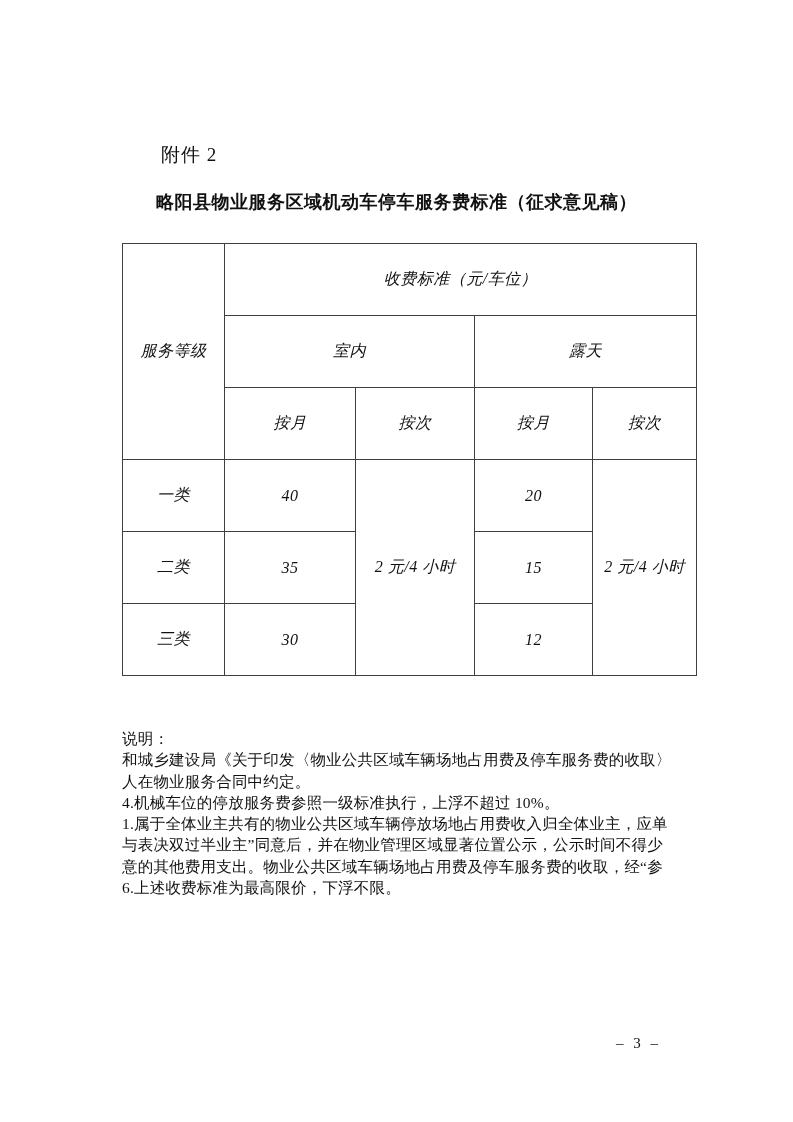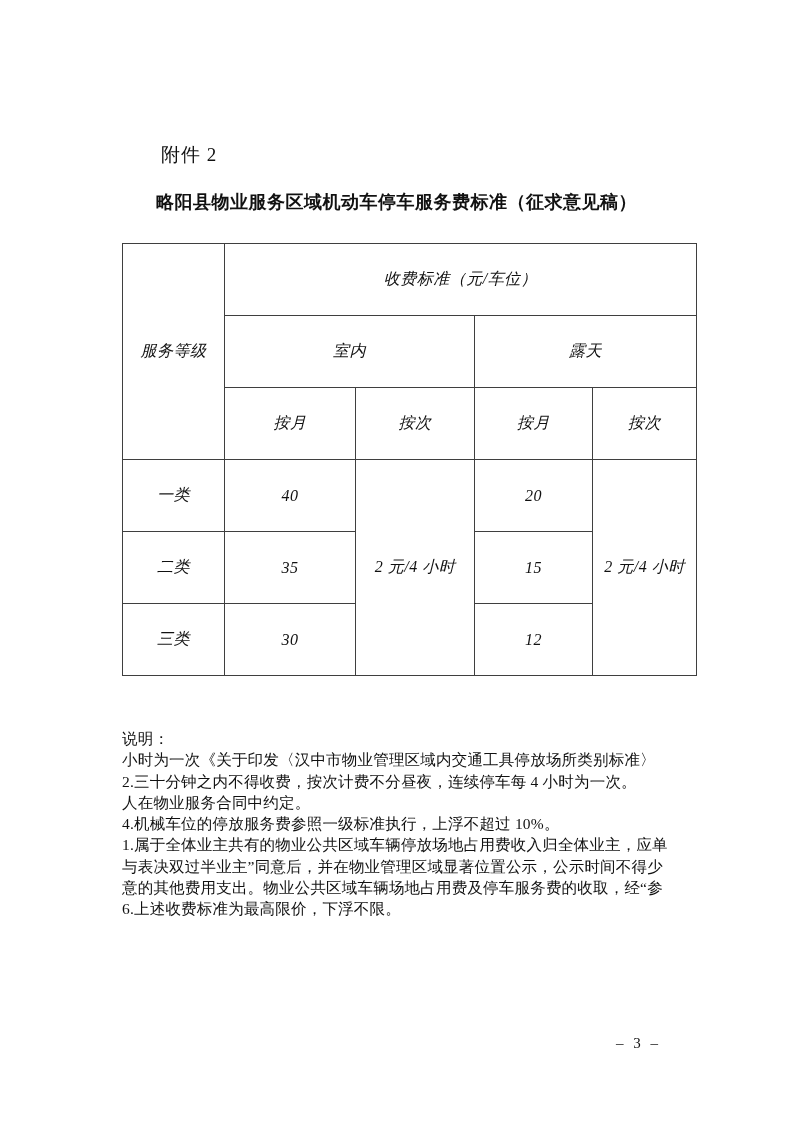--- a/index.html
+++ b/index.html
@@ -104,22 +104,21 @@
       <tr>
         <td>三类</td>
         <td>30</td>
         <td>12</td>
       </tr>
     </tbody>
   </table>
 
   <div class="notes">
     <div class="note-line">说明：</div>
-    <div class="note-line">小时为一次《关于印发〈汉中市物业管理区域内交通工具停放场所类别标准〉</div>
-    <div class="note-line">2.三十分钟之内不得收费，按次计费不分昼夜，连续停车每 4 小时为一次。</div>
+    <div class="note-line">和城乡建设局《关于印发〈物业公共区域车辆场地占用费及停车服务费的收取〉</div>
     <div class="note-line">人在物业服务合同中约定。</div>
     <div class="note-line">4.机械车位的停放服务费参照一级标准执行，上浮不超过 10%。</div>
     <div class="note-line">1.属于全体业主共有的物业公共区域车辆停放场地占用费收入归全体业主，应单</div>
     <div class="note-line">与表决双过半业主”同意后，并在物业管理区域显著位置公示，公示时间不得少</div>
     <div class="note-line">意的其他费用支出。物业公共区域车辆场地占用费及停车服务费的收取，经“参</div>
     <div class="note-line">6.上述收费标准为最高限价，下浮不限。</div>
   </div>
 
   <div class="page-number">– 3 –</div>
 

